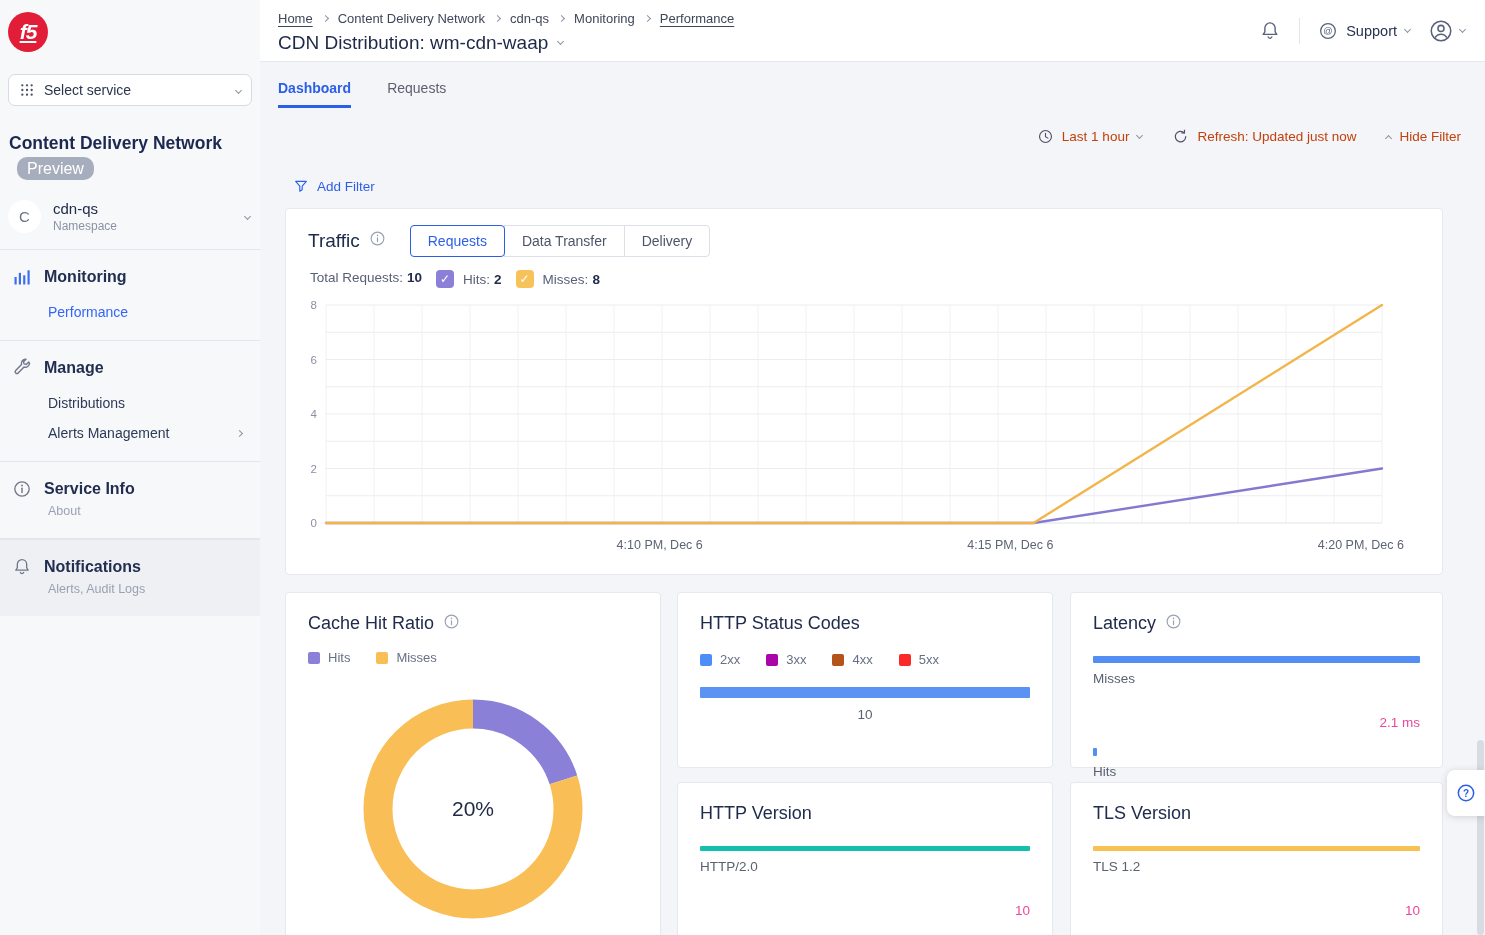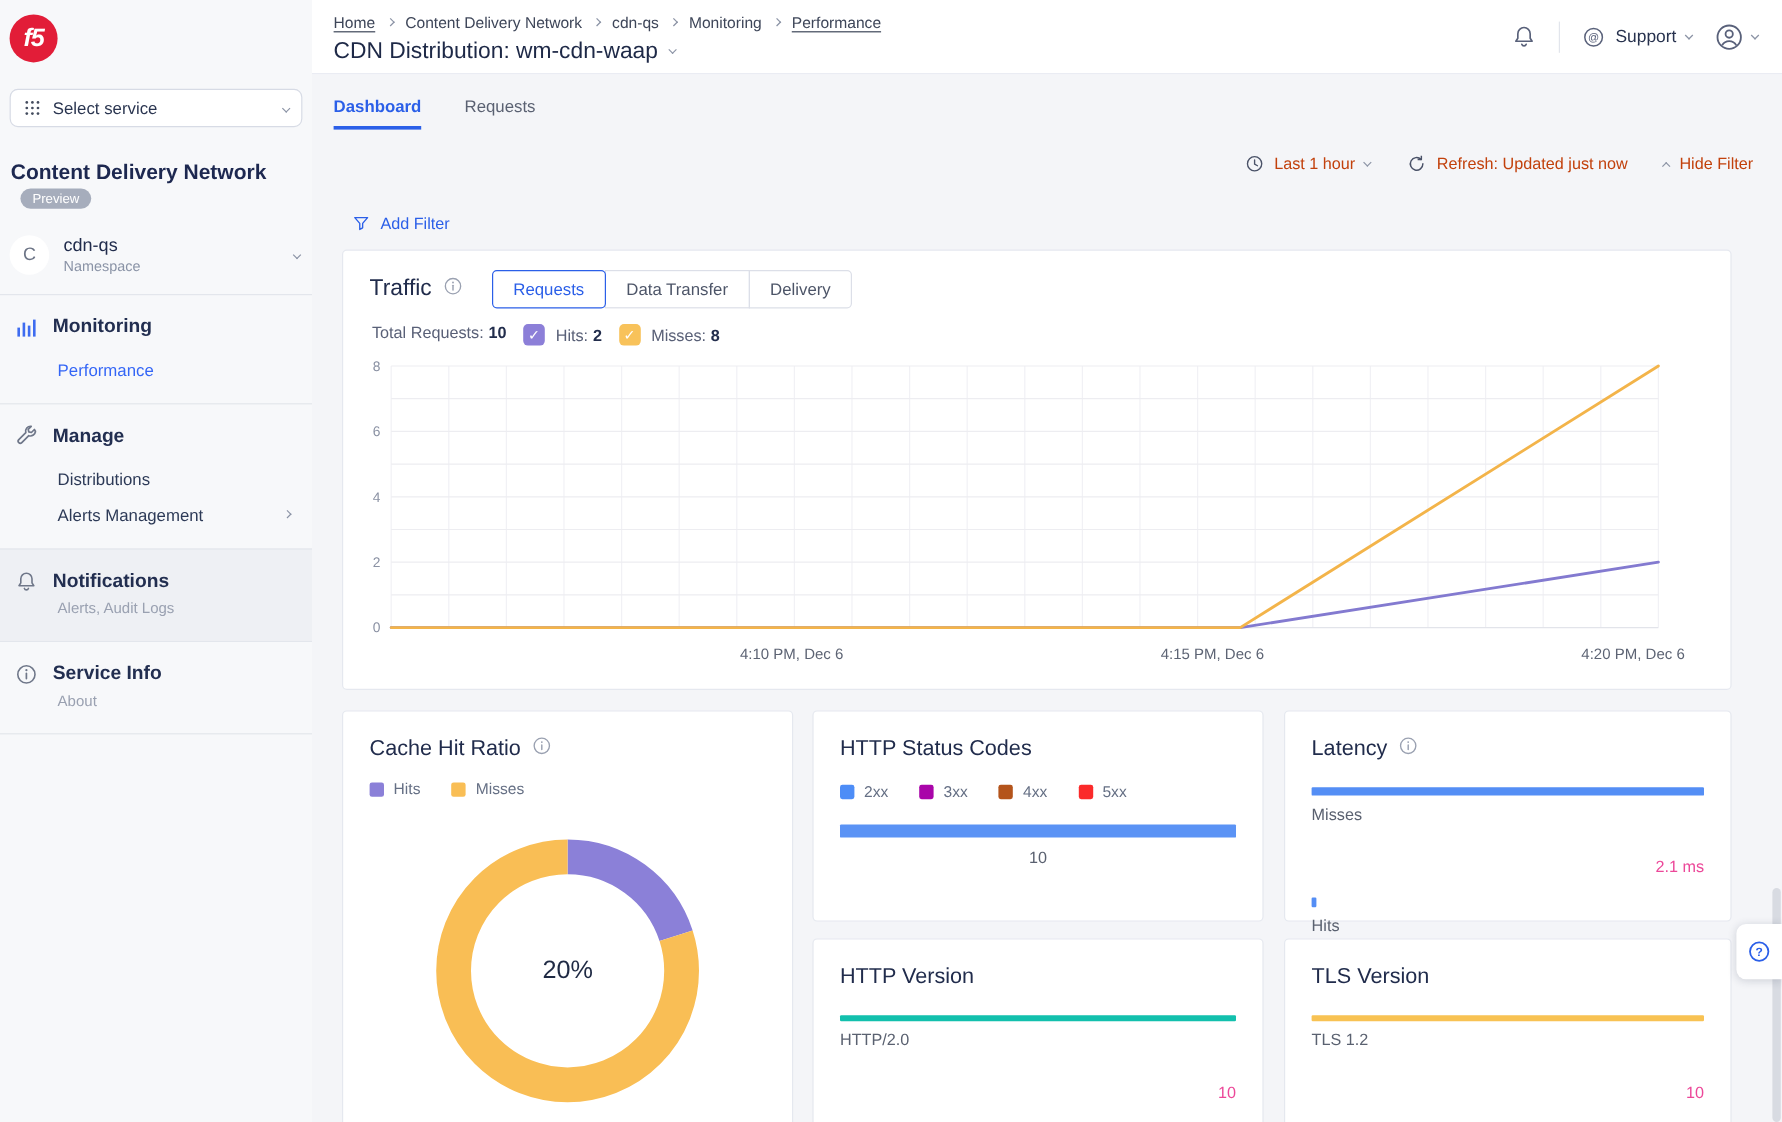--- a/index.html
+++ b/index.html
@@ -3,26 +3,26 @@
 <meta charset="utf-8">
 <style>
   * { margin:0; padding:0; box-sizing:border-box; }
   html,body { width:1485px; height:935px; }
   body { font-family:"Liberation Sans", sans-serif; background:#f4f5f8; color:#212c4c; overflow:hidden; }
   #app { position:relative; width:1485px; height:935px; overflow:hidden; background:#f4f5f8; }
 
   
   .sidebar { position:absolute; left:0; top:0; width:260px; height:935px; background:#f7f8fa; }
   .logo-wrap { padding:12px 0 0 8px; }
-  .logo { width:40px; height:40px; border-radius:50%; background:#e21d38; color:#fff; display:flex; align-items:center; justify-content:center; font-style:italic; font-weight:bold; font-size:21px; letter-spacing:-1px; }
+  .logo { width:40px; height:40px; border-radius:50%; background:#e21d38; color:#fff; display:flex; align-items:center; justify-content:center; font-style:italic; font-weight:bold; font-size:21px; letter-spacing:-1px;text-decoration:underline; }
   .select-service { margin:22px 8px 0 8px; height:30px; background:#fff; border:1px solid #d7dbe5; border-radius:7px; display:flex; align-items:center; padding:15px 10px; gap:9px; cursor:pointer; }
   .select-service .lbl { flex:1; font-size:14px; color:#2a3550; }
   .product-head { padding:24px 10px 0 9px; }
   .product-title { font-size:17.5px; font-weight:700; color:#1d2850; line-height:1.55; display:inline; }
-  .badge { display:inline-block; background:#a6adbc; color:#fff; font-size:11px; padding:2.5px 10px; border-radius:10px; margin-left:8px; vertical-align:2px;text-align:center; }
+  .badge { display:inline-block; background:#a6adbc; color:#fff; font-size:16px; padding:2.5px 10px; border-radius:10px; margin-left:8px; vertical-align:2px;text-align:center; }
   .ns-row { display:flex; align-items:center; margin:20px 10px 0 8px; padding-bottom:16px; gap:12px; cursor:pointer; }
   .ns-avatar { width:33px; height:33px; border-radius:50%; background:#fff; color:#6b7385; display:flex; align-items:center; justify-content:center; font-size:15px; }
   .ns-text { flex:1; }
   .ns-name { font-size:15px; color:#212c4c; }
   .ns-type { font-size:12px; color:#8a93a6; margin-top:2px; }
   .side-sec { border-top:1px solid #e3e6ec; padding:17px 10px 20px 12px; }
   .side-sec-head { display:flex; align-items:center; gap:12px; cursor:pointer; }
   .side-sec-head .t { font-size:16px; font-weight:600; color:#222e50; }
   .side-sub { margin:17px 0 0 24px; font-size:14px; color:#2d3a57; cursor:pointer; display:flex; align-items:center; }
   .side-sub.active { color:#3466f6; }
@@ -178,41 +178,41 @@
       <div class="side-sub" style="margin-left:36px">
         <span>Distributions</span>
       </div>
       <div class="side-sub" style="margin-left:36px; margin-top:14px">
         <span>Alerts Management</span>
         <span class="spacer"></span>
         <span class="chev r sm gray" style="margin-right:8px"></span>
       </div>
     </div>
 
-    <div class="side-sec sec-notif">
-      <div class="side-sec-head">
-        <svg class="icon16" viewBox="0 0 24 24">
-          <path d="M12 3.2a5.6 5.6 0 0 0-5.6 5.6v4.1L4.6 15.7h14.8l-1.8-2.8V8.8A5.6 5.6 0 0 0 12 3.2z" fill="none" stroke="#6f7789" stroke-width="1.6" stroke-linejoin="round"></path>
-          <path d="M10 18.4a2.1 2.1 0 0 0 4 0" fill="none" stroke="#6f7789" stroke-width="1.6" stroke-linecap="round"></path>
-        </svg>
-        <span class="t">Notifications</span>
-      </div>
-      <div class="side-caption">Alerts, Audit Logs</div>
-    </div>
-
     <div class="side-sec" style="border-bottom:1px solid #e3e6ec">
       <div class="side-sec-head">
         <svg class="icon16" viewBox="0 0 24 24">
           <circle cx="12" cy="12" r="8.6" fill="none" stroke="#6f7789" stroke-width="1.6"></circle>
           <line x1="12" y1="11" x2="12" y2="16.2" stroke="#6f7789" stroke-width="1.7" stroke-linecap="round"></line>
           <circle cx="12" cy="7.8" r="1.1" fill="#6f7789"></circle>
         </svg>
         <span class="t">Service Info</span>
       </div>
       <div class="side-caption">About</div>
+    </div>
+
+    <div class="side-sec sec-notif">
+      <div class="side-sec-head">
+        <svg class="icon16" viewBox="0 0 24 24">
+          <path d="M12 3.2a5.6 5.6 0 0 0-5.6 5.6v4.1L4.6 15.7h14.8l-1.8-2.8V8.8A5.6 5.6 0 0 0 12 3.2z" fill="none" stroke="#6f7789" stroke-width="1.6" stroke-linejoin="round"></path>
+          <path d="M10 18.4a2.1 2.1 0 0 0 4 0" fill="none" stroke="#6f7789" stroke-width="1.6" stroke-linecap="round"></path>
+        </svg>
+        <span class="t">Notifications</span>
+      </div>
+      <div class="side-caption">Alerts, Audit Logs</div>
     </div>
   </aside>
 
   <header class="main-header">
     <nav class="crumbs">
       <span class="crumb underline">Home</span>
       <span class="chev r sm gray"></span>
       <span class="crumb">Content Delivery Network</span>
       <span class="chev r sm gray"></span>
       <span class="crumb">cdn-qs</span>

